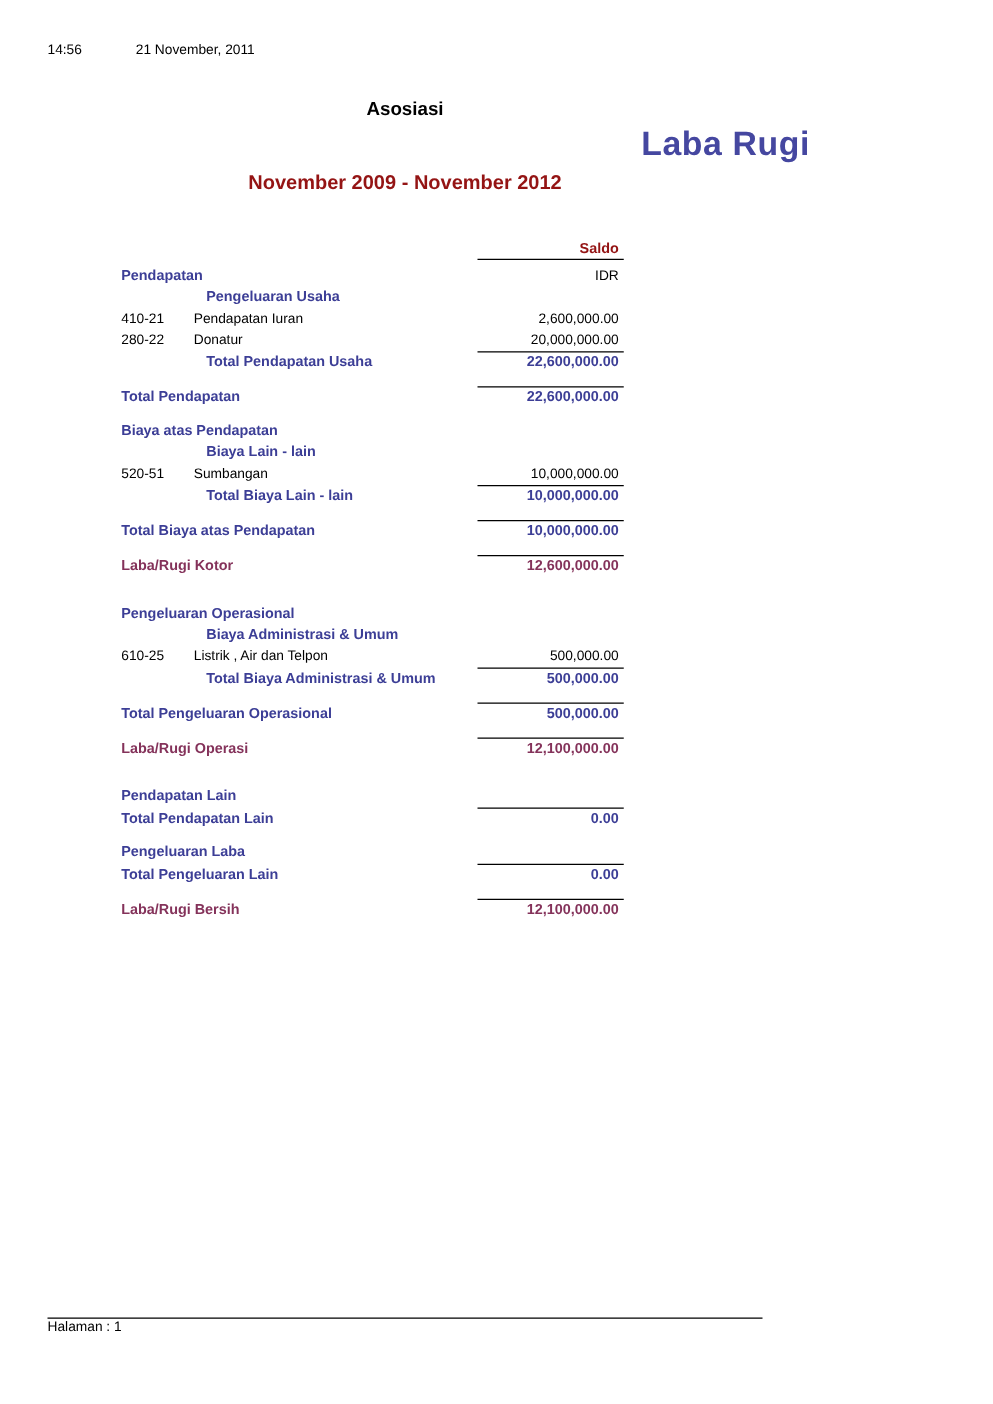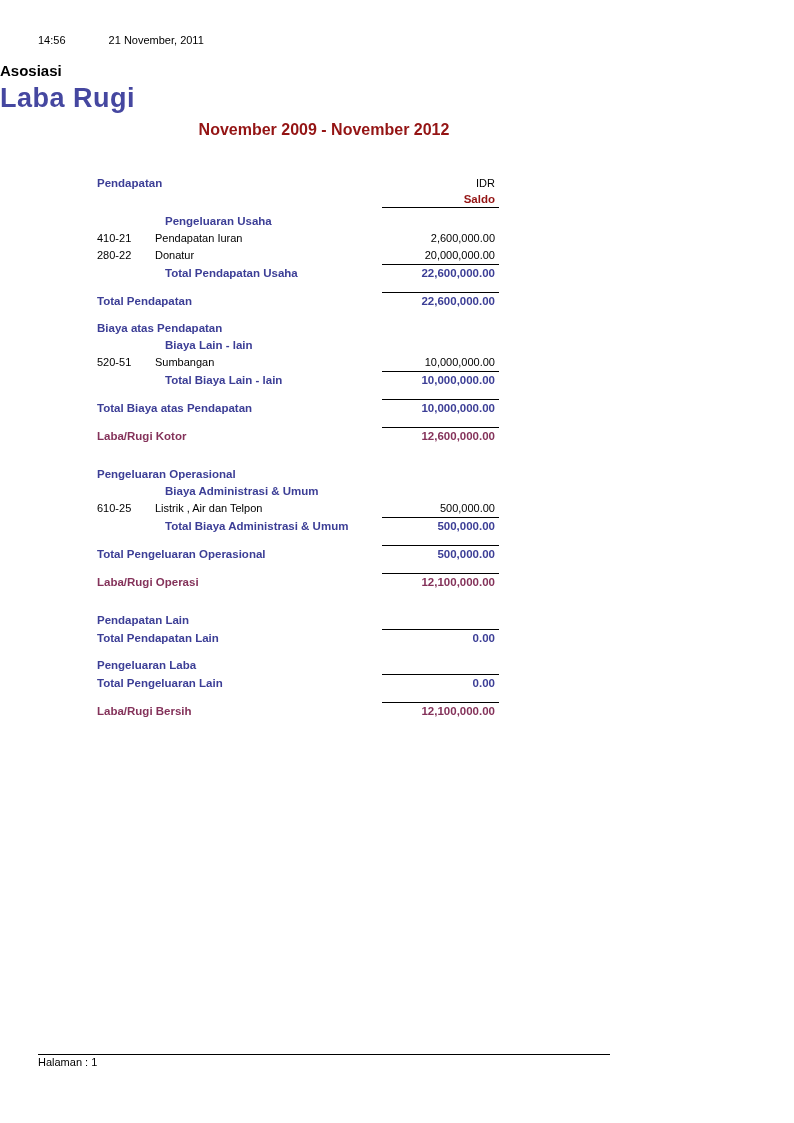--- a/index.html
+++ b/index.html
@@ -14,22 +14,22 @@
   html,body{background:#ffffff;}
   body{font-family:"Liberation Sans", sans-serif;color:var(--text-black);}
   .page{position:relative;width:648px;height:1123px;background:#ffffff;overflow:hidden;}
 
   
   .meta-row{position:absolute;top:34px;left:38px;font-size:11px;white-space:nowrap;}
   .meta-row .time{display:inline-block;}
   .meta-row .date{display:inline-block;margin-left:40px;}
 
   
-  .company{padding-top:62px;font-size:15px;font-weight:bold;color:var(--text-black);}
-  .title{text-align:left;font-size:27px;font-weight:bold;color:var(--title-blue);margin-top:4px;letter-spacing:0.5px;}
+  .company{padding-top:79px;text-align:center;font-size:15px;font-weight:bold;color:var(--text-black);}
+  .title{text-align:right;font-size:27px;font-weight:bold;color:var(--title-blue);margin-top:4px;letter-spacing:0.5px;}
   .period{text-align:center;font-size:16px;font-weight:bold;color:var(--accent-red);margin-top:7px;}
 
   
   .report{margin:36px 149px 0 97px;font-size:11px;line-height:17px;}
   .row{display:flex;align-items:stretch;min-height:17px;}
   .row .label{flex:1;align-self:center;}
   .value{width:117px;margin-left:auto;text-align:right;padding-right:4px;align-self:stretch;line-height:17px;}
 
   .colhead{min-height:16px;margin-bottom:5px;}
   .colhead .value{border-bottom:1px solid var(--rule-black);font-weight:bold;font-size:11.5px;color:var(--accent-red);line-height:15px;}
@@ -60,27 +60,27 @@
     <span class="time">14:56</span>
     <span class="date">21 November, 2011</span>
   </div>
 
   <div class="company">Asosiasi</div>
   <div class="title">Laba Rugi</div>
   <div class="period">November 2009 - November 2012</div>
 
   <div class="report">
 
+    <div class="row colhead">
+      <div class="value">Saldo</div>
+    </div>
+
     <div class="row s1">
       <div class="label">Pendapatan</div>
       <div class="value plain">IDR</div>
-    </div>
-
-    <div class="row colhead">
-      <div class="value">Saldo</div>
     </div>
 
     <div class="row s2 lvl2">
       <div class="label">Pengeluaran Usaha</div>
     </div>
 
     <div class="row acct">
       <div class="code">410-21</div>
       <div class="name">Pendapatan Iuran</div>
       <div class="value">2,600,000.00</div>

